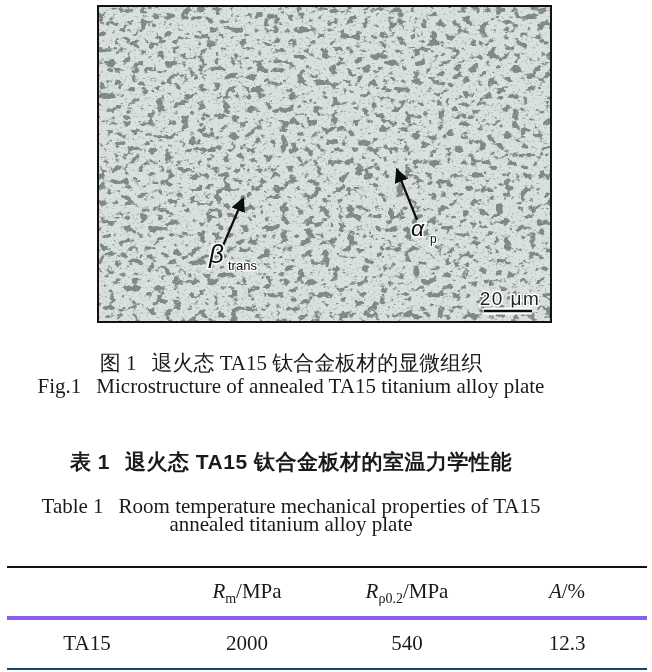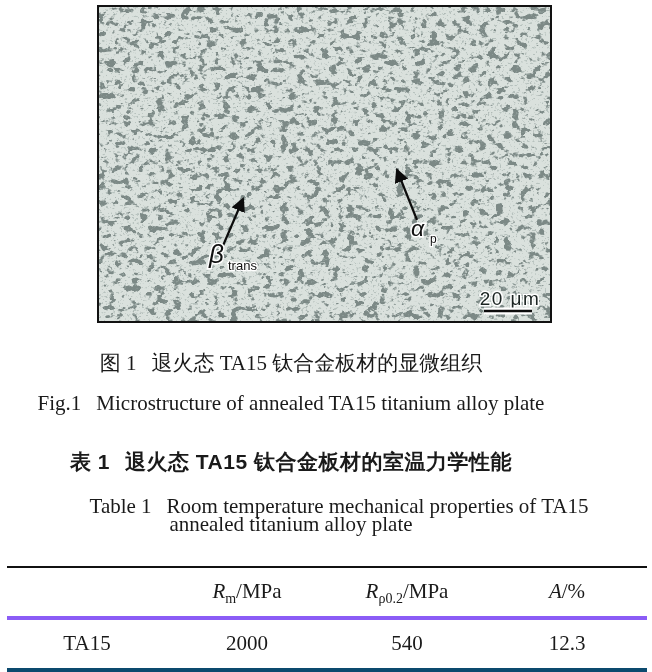--- a/index.html
+++ b/index.html
@@ -8,31 +8,31 @@
     font-family: "Liberation Serif", serif; color: #1a1a1a; overflow: hidden;
   }
   .micrograph {
     position: absolute; left: 97px; top: 5px; width: 455px; height: 318px;
     box-sizing: border-box; border: 2px solid #121212; background: #dae1dd;
   }
   .micrograph svg { display: block; }
   .cap { position: absolute; left: 0; width: 582px; text-align: center; font-size: 21px; white-space: nowrap; }
   .cap .lbl { margin-right: 15px; }
   .cap-zh-fig  { top: 349px; }
-  .cap-en-fig  { top: 391px; }
+  .cap-en-fig  { top: 374px; }
   .cap-zh-tab  { top: 448px; font-family: "Liberation Sans", sans-serif; font-weight: 700; letter-spacing: 0.5px; }
-  .cap-en-tab1 { top: 494px; margin-left: 48px; }
+  .cap-en-tab1 { top: 494px; }
   .cap-en-tab2 { top: 512px; }
   .tbl-wrap { position: absolute; left: 7px; top: 566px; width: 640px; }
   table.props { width: 100%; border-collapse: collapse; font-size: 21px; table-layout: fixed; }
   table.props th, table.props td {
     font-weight: normal; text-align: center; padding: 11px 0 12px 0; width: 25%;
   }
   table.props thead tr { border-top: 2px solid #111; border-bottom: 4px solid #8b5cf6; }
-  table.props tbody tr { border-bottom: 8px solid #0c4a6e; font-family: Liberation Serif, serif; }
+  table.props tbody tr { border-bottom: 2px solid #0c4a6e; font-family: Liberation Serif, serif; }
   table.props i { font-style: italic; }
   table.props sub { font-size: 14px; line-height: 0; }
   .anno-text { font-family: "Liberation Sans", sans-serif; }
 </style>
 </head>
 <body>
 
 <div class="micrograph">
   <svg width="451" height="314" viewBox="0 0 451 314">
     <defs>

